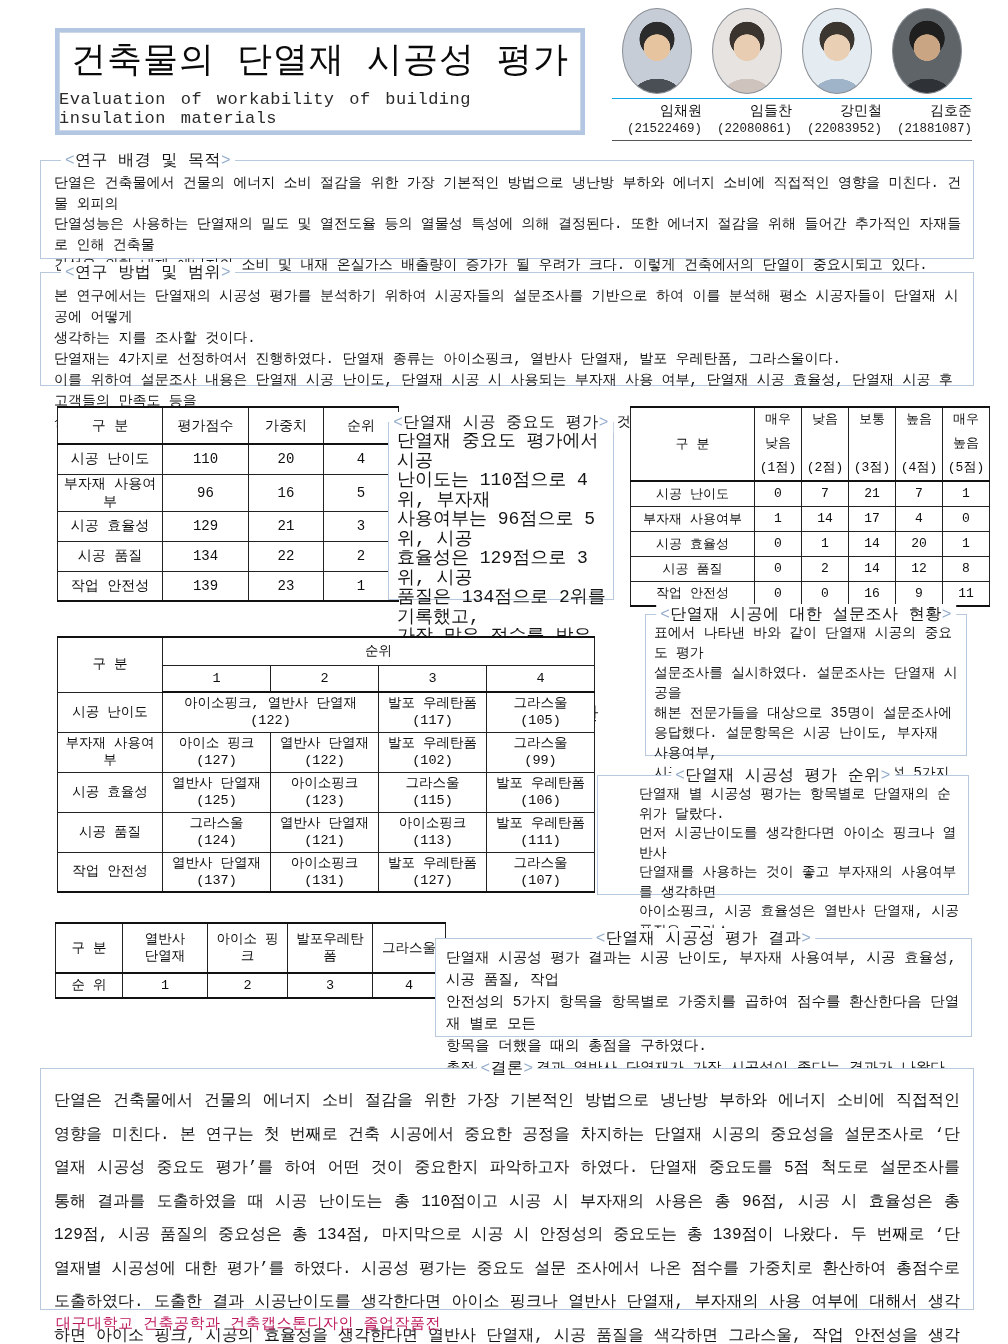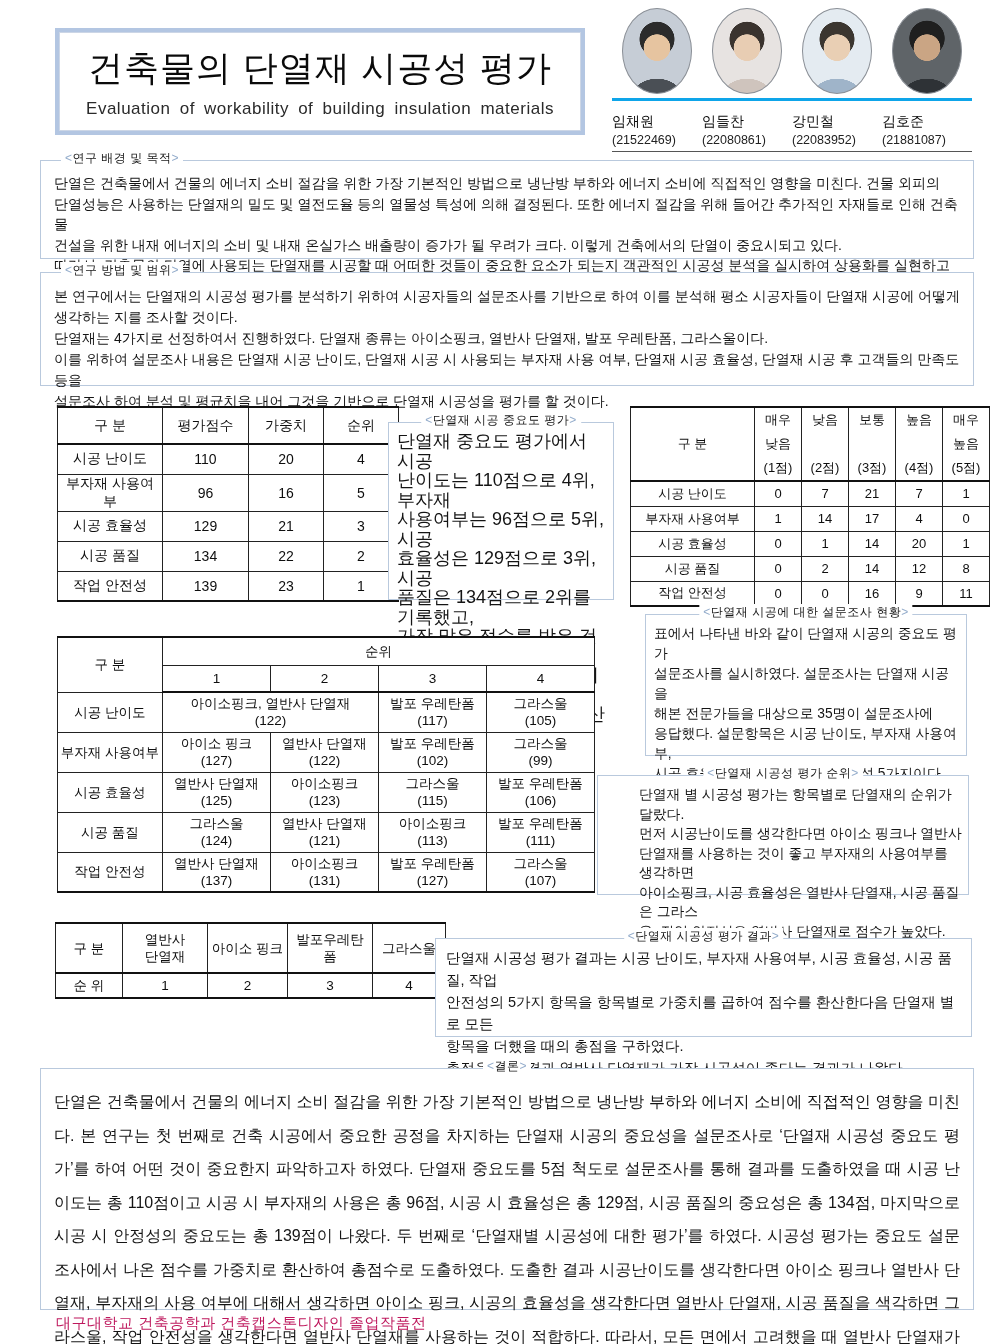--- a/index.html
+++ b/index.html
@@ -1,17 +1,17 @@
 <!DOCTYPE html>
 <html><head>
 <meta charset="utf-8">
 <style>
   html,body{margin:0;padding:0;background:#fff;}
   #page{position:relative;width:1008px;height:1344px;background:#ffffff;
-        font-family:Liberation Sans, sans-serif;color:#111;overflow:hidden;}
+        font-family:Liberation Mono, monospace;color:#111;overflow:hidden;}
 
   
   .title-box{position:absolute;left:55px;top:28px;width:522px;height:99px;
     border:4px solid #b3c6e2;box-shadow:inset 0 0 0 1px #ccd6e6;
     display:flex;flex-direction:column;align-items:center;justify-content:center;background:#fff;}
   .title-ko{font-size:35px;letter-spacing:1px;color:#0a0a0a;}
   .title-en{font-size:17px;letter-spacing:.5px;color:#2a2a2a;margin-top:7px;word-spacing:4px;}
 
   .members{position:absolute;left:612px;top:8px;width:360px;}
   .m-photos{display:grid;grid-template-columns:repeat(4,1fr);justify-items:center;padding-bottom:4px;}
@@ -30,27 +30,27 @@
       radial-gradient(ellipse 62% 38% at 50% 106%, #9fb4c9 60%, transparent 61%),
       radial-gradient(circle at 50% 46%, #e9cfb4 0 23%, transparent 24%),
       radial-gradient(circle at 50% 36%, #3b3630 0 27%, transparent 28%),
       #e4ebf1;}
   .p4{background:
       radial-gradient(ellipse 62% 38% at 50% 106%, #2e3236 60%, transparent 61%),
       radial-gradient(circle at 50% 46%, #caa584 0 23%, transparent 24%),
       radial-gradient(circle at 50% 35%, #1f1f1f 0 27%, transparent 28%),
       #5f6468;}
   .m-names{display:grid;grid-template-columns:repeat(4,1fr);
-    border-top:3px solid #0ea5e9;border-bottom:1px solid #555;padding:12px 0 4px;text-align:left;}
+    border-top:1px solid #0ea5e9;border-bottom:1px solid #555;padding:3px 0 4px;text-align:right;}
   .m-name{font-size:14px;color:#0a0a0a;}
   .m-id{font-size:12.5px;color:#222;margin-top:2px;}
 
   
   .frame{position:absolute;border:1px solid #b9c9dd;background:#fff;}
-  .tab{position:absolute;top:-11px;background:#fff;padding:0 4px;font-size:12px;
+  .tab{position:absolute;top:-11px;background:#fff;padding:0 4px;font-size:16px;
        color:#161616;white-space:nowrap;letter-spacing:.5px;}
   .tab .brk{color:#93accb;}
   .tab-left{left:20px;}
   .tab-center{left:50%;transform:translateX(-50%);}
   .frame .body{white-space:pre-line;color:#141414;}
 
   #bg-box{left:40px;top:160px;width:932px;height:97px;}
   #bg-box .body{padding:12px 10px 0 13px;font-size:14px;line-height:20.5px;}
   #method-box{left:40px;top:272px;width:932px;height:112px;}
   #method-box .body{padding:13px 10px 0 13px;font-size:14px;line-height:21px;}

